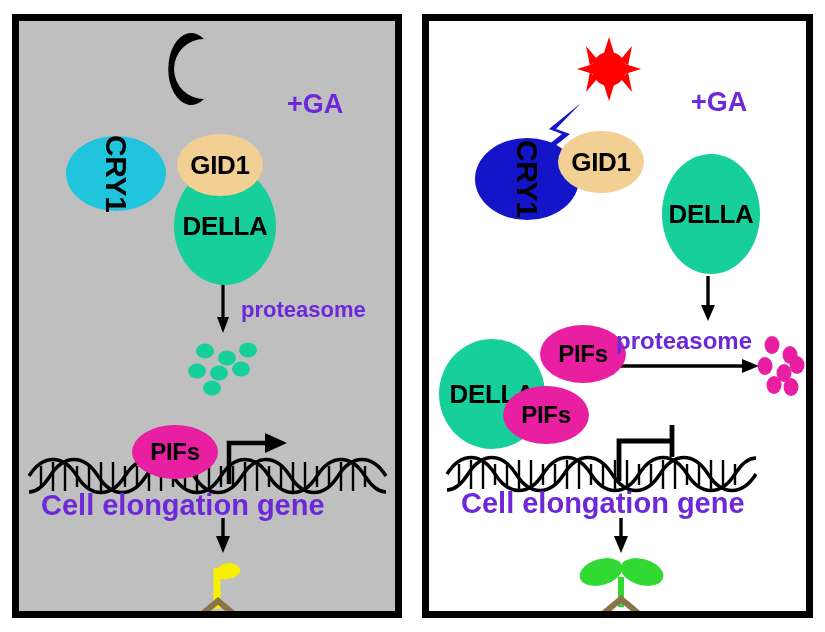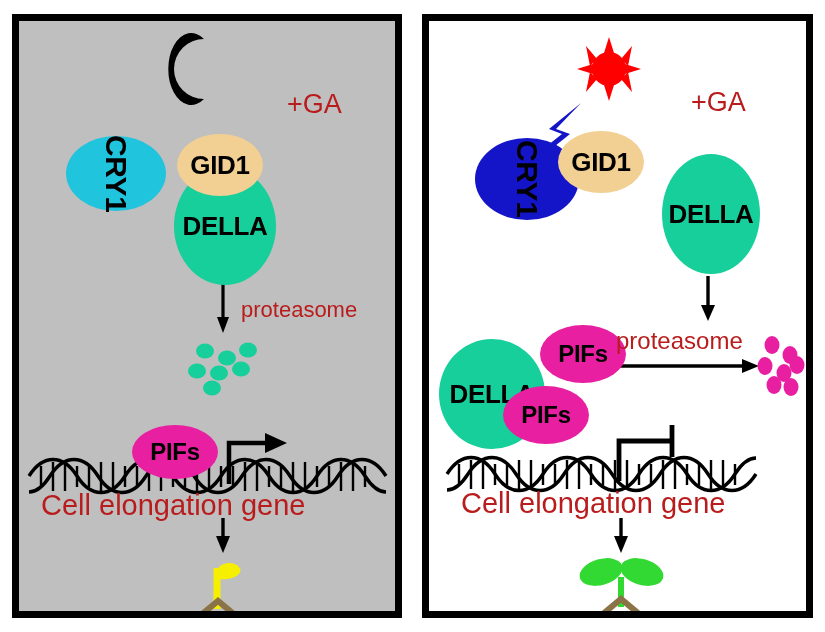--- a/index.html
+++ b/index.html
@@ -46,21 +46,21 @@
   #della-right{left:233px;top:133px;width:98px;height:120px;background:#17cf9b;}
   #della-right .blob-label{font-size:26px;}
   #della-right2{left:10px;top:318px;width:106px;height:110px;background:#17cf9b;}
   #della-right2 .blob-label{font-size:26px;}
   #pifs-right1{left:111px;top:304px;width:86px;height:58px;background:#e81fa0;}
   #pifs-right1 .blob-label{font-size:24px;}
   #pifs-right2{left:74px;top:365px;width:86px;height:58px;background:#e81fa0;}
   #pifs-right2 .blob-label{font-size:24px;}
 
   
-  .caption{position:absolute;font-weight:normal;color:#b91c1c;white-space:nowrap;}
+  .caption{position:absolute;font-weight:bold;color:#6d28d9;white-space:nowrap;}
   #ga-left{left:268px;top:68px;font-size:27px;}
   #ga-right{left:262px;top:66px;font-size:27px;}
   #proteasome-left{left:222px;top:276px;font-size:22px;}
   #proteasome-right{left:187px;top:306px;font-size:24px;}
   #gene-left{left:22px;top:468px;font-size:29px;}
   #gene-right{left:32px;top:466px;font-size:29px;}
 </style>
 </head>
 <body>
 

